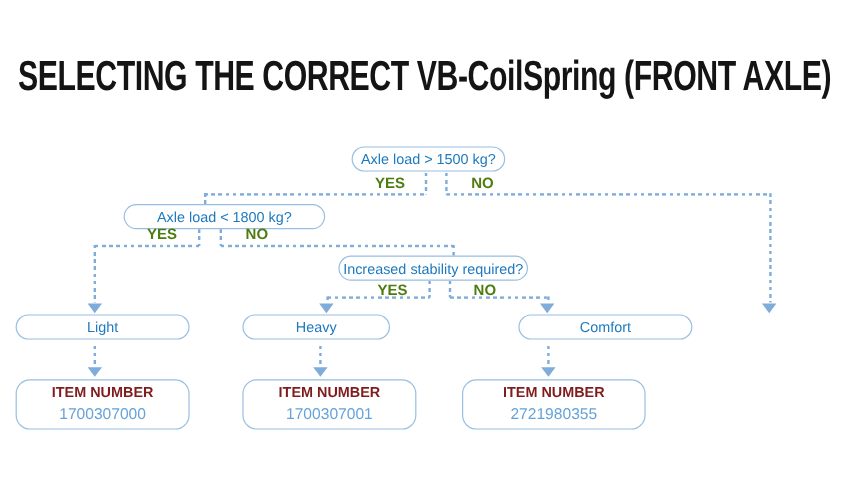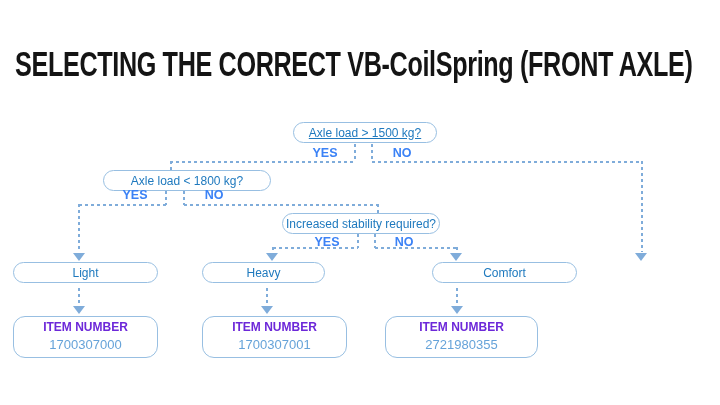--- a/index.html
+++ b/index.html
@@ -17,25 +17,25 @@
     position:absolute;height:21px;border:1.5px solid #98bfe2;border-radius:12px;
     display:flex;align-items:center;justify-content:center;
     font-size:12px;color:#1e79be;background:#fff;box-sizing:border-box;
     white-space:nowrap;
   }
   .ibox{
     position:absolute;height:42px;border:1.5px solid #98bfe2;border-radius:12px;
     display:flex;flex-direction:column;align-items:center;justify-content:center;
     background:#fff;box-sizing:border-box;line-height:1.45;
   }
-  .ih{font-size:12px;font-weight:bold;color:#6d28d9;}
+  .ih{font-size:12px;font-weight:bold;color:#7f1d1d;}
   .inum{font-size:13px;color:#66a3d9;}
   .yn{
     position:absolute;width:40px;text-align:center;
-    font-size:12.5px;font-weight:bold;color:#3b82f6;
+    font-size:12.5px;font-weight:bold;color:#4d7c0f;
   }
   .hline{
     position:absolute;height:2px;
     background:repeating-linear-gradient(90deg,#7facda 0 3px,transparent 3px 6px);
   }
   .vline{
     position:absolute;width:2px;
     background:repeating-linear-gradient(180deg,#7facda 0 3px,transparent 3px 6px);
   }
   .arrow{
@@ -44,21 +44,21 @@
     border-top:8px solid #7facda;
   }
 </style>
 </head>
 <body>
 
 <div id="stage">
 
   <h1 class="title">SELECTING THE CORRECT VB-CoilSpring (FRONT AXLE)</h1>
 
-  <div class="qbox" style="left:293px;top:122px;width:144px;text-decoration:underline;">Axle load &gt; 1500 kg?</div>
+  <div class="qbox" style="left:293px;top:122px;width:128px;">Axle load &gt; 1500 kg?</div>
   <div class="yn" style="left:305px;top:146px;">YES</div>
   <div class="yn" style="left:382px;top:146px;">NO</div>
 
   <div class="vline" style="left:354px;top:144px;height:18px;"></div>
   <div class="vline" style="left:371px;top:144px;height:18px;"></div>
   <div class="hline" style="left:170px;top:161px;width:185px;"></div>
   <div class="vline" style="left:170px;top:161px;height:9px;"></div>
   <div class="hline" style="left:372px;top:161px;width:270px;"></div>
   <div class="vline" style="left:641px;top:161px;height:91px;"></div>
   <div class="arrow" style="left:635px;top:253px;"></div>

